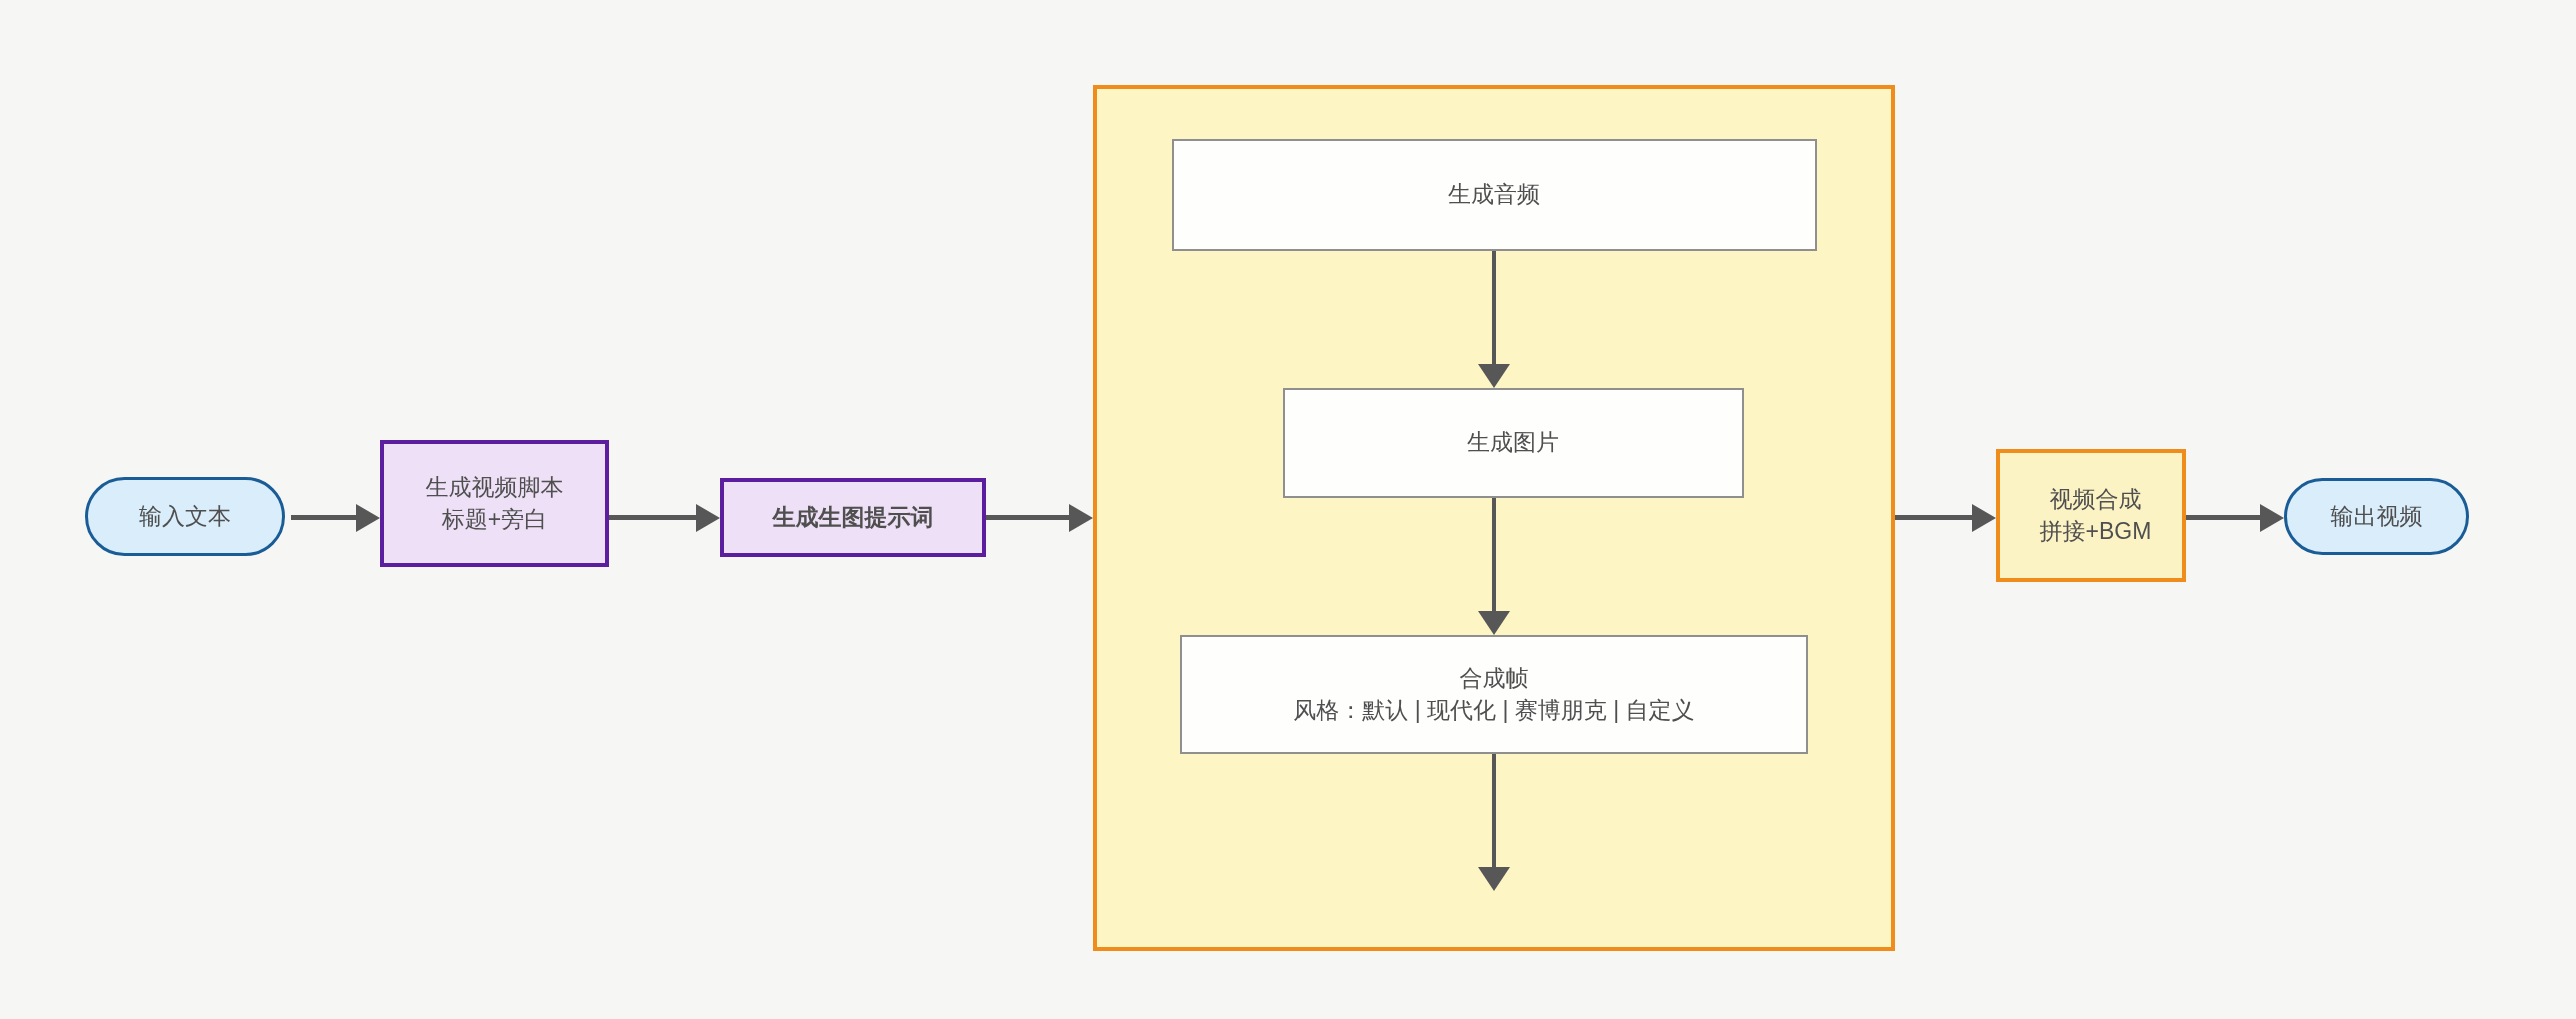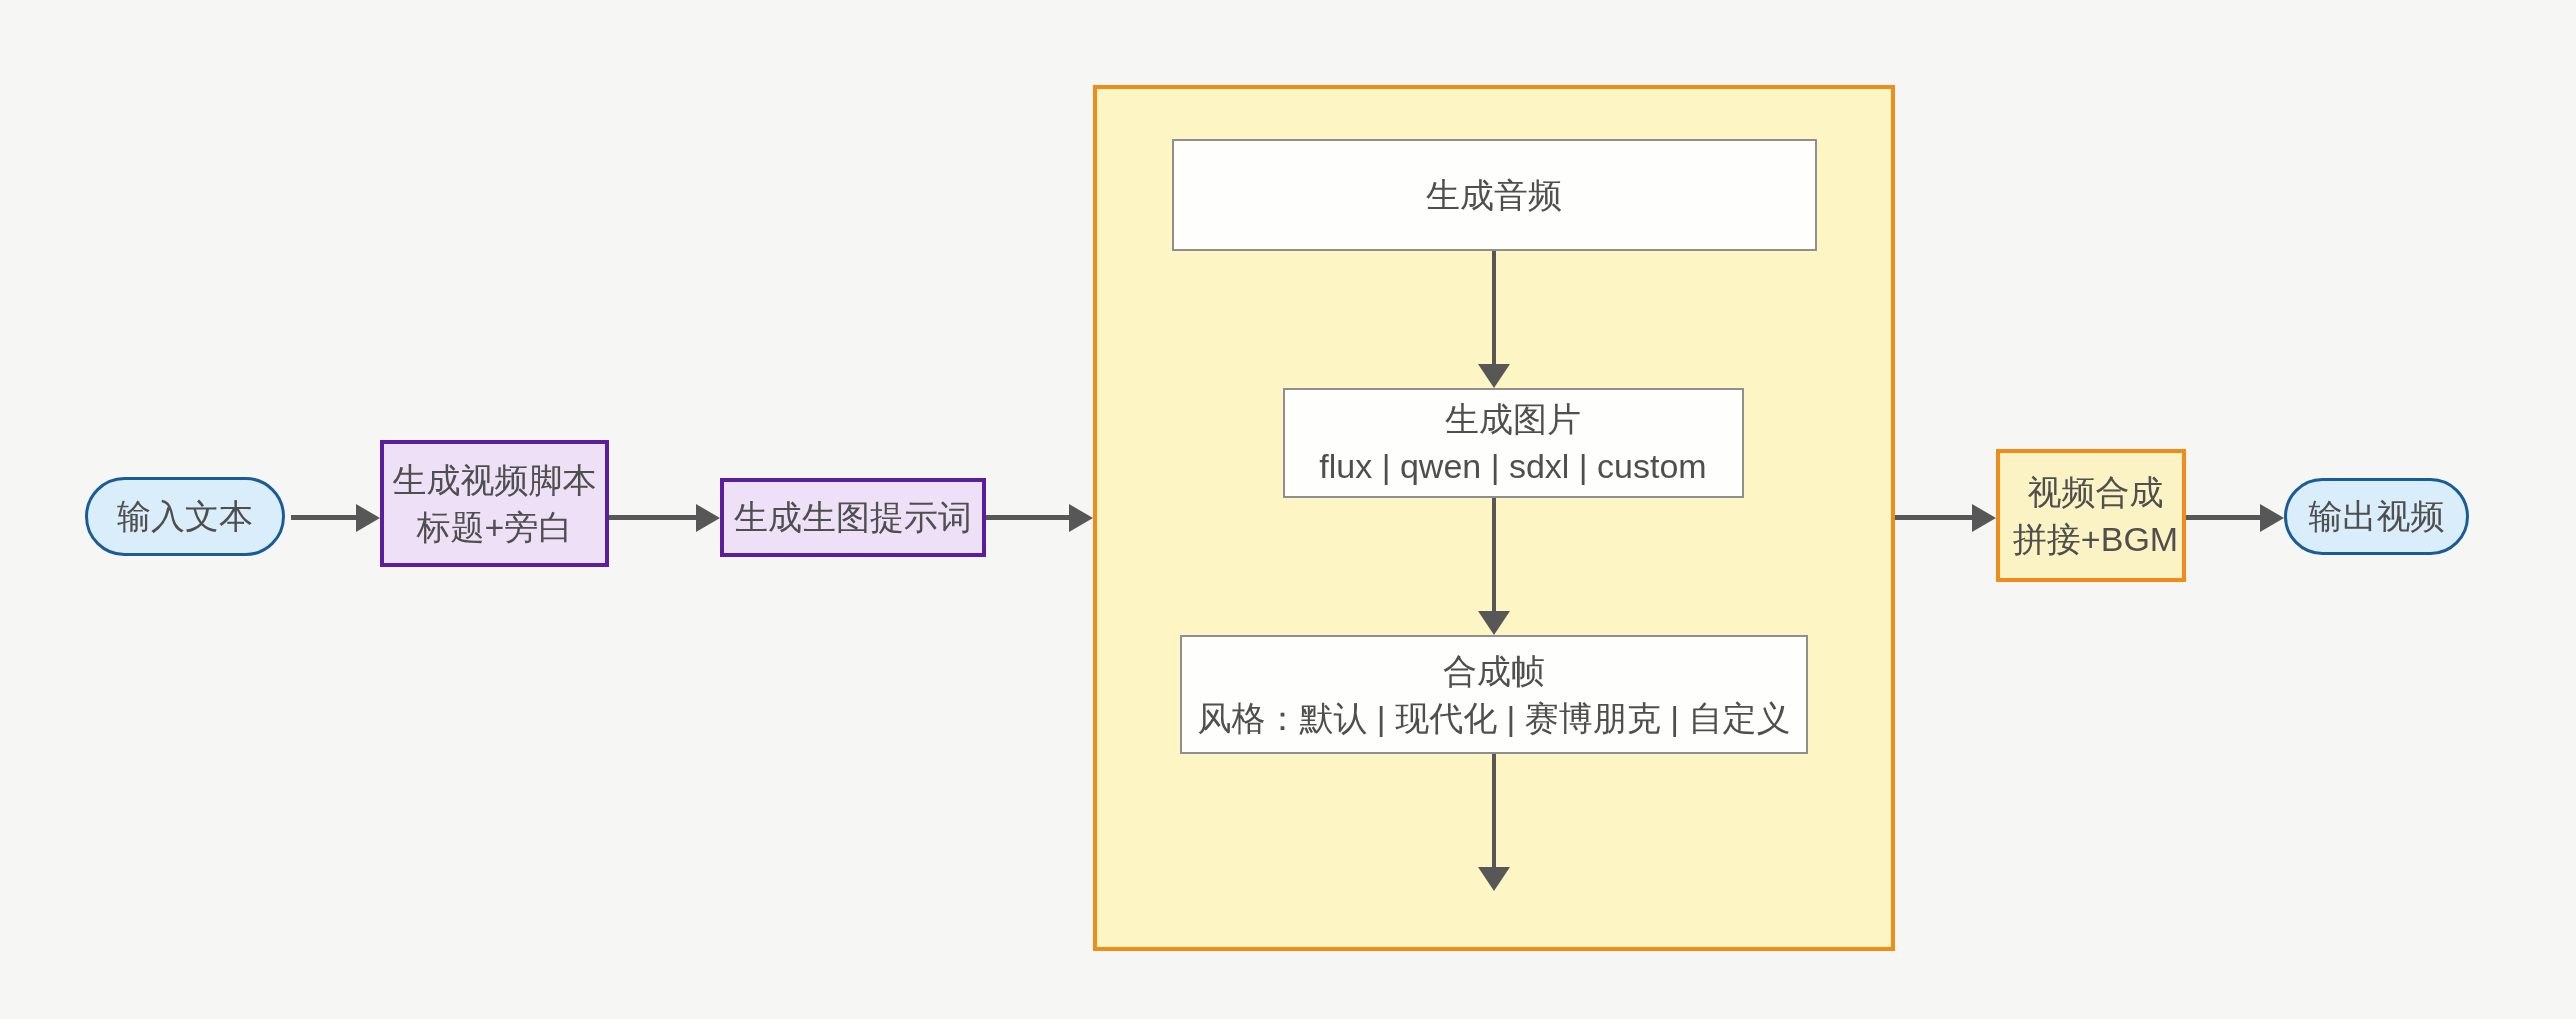--- a/index.html
+++ b/index.html
@@ -13,21 +13,21 @@
   html,body{margin:0;padding:0;}
   body{
     width:2576px;height:1020px;background:var(--background);
     font-family:"Liberation Sans", sans-serif; color:var(--text);
     overflow:hidden;
   }
   .canvas{position:relative;width:2576px;height:1020px;}
   .node{
     position:absolute;display:flex;flex-direction:column;
     align-items:center;justify-content:center;text-align:center;
-    font-size:34px;line-height:1.38;box-sizing:border-box;
+    font-size:23px;line-height:1.38;box-sizing:border-box;
   }
   .stadium{
     background:var(--stadium-fill);border:3.6px solid var(--stadium-border);
     border-radius:42px;
   }
   .purple{
     background:var(--purple-fill);border:4.5px solid var(--purple-border);
   }
   .compose{
     background:var(--compose-fill);border:4.5px solid var(--compose-border);padding-left:9px;
@@ -56,21 +56,21 @@
   .varrow .vhead{
     width:0;height:0;flex:0 0 auto;
     border-left:16.4px solid transparent;border-right:16.4px solid transparent;
     border-top:24.5px solid var(--arrow);
   }
   
   #n-input  {left:85px; top:477px; width:200px; height:79px;}
   #a1       {left:291px; top:503px; width:89px;}
   #n-script {left:380px; top:440px; width:229px; height:127px;}
   #a2       {left:609px; top:503px; width:111px;}
-  #n-prompt {left:720px; top:478px; width:266px; height:79px;}
+  #n-prompt {left:720px; top:478px; width:266px; height:79px;font-weight:bold;}
   #a3       {left:986px;top:503px; width:107px;}
   #sub      {left:1093px;top:85px;  width:802px; height:866px;}
   #a4       {left:1895px;top:503px; width:101px;}
   #n-compose{left:1996px;top:449px; width:190px; height:133px;}
   #a5       {left:2186px;top:503px; width:98px;}
   #n-output {left:2284px;top:478px; width:185px; height:77px;text-align:right;}
   #n-audio  {width:645px;height:112px;}
   #n-image  {width:461px;height:110px;margin-left:38px;}
   #n-frame  {width:628px;height:119px;}
   #n-render {width:171px;height:75px;}
@@ -114,21 +114,20 @@
       <div>生成音频</div>
     </div>
 
     <div class="varrow">
       <span class="vshaft"></span>
       <span class="vhead"></span>
     </div>
 
     <div class="node inner" id="n-image">
       <div>生成图片</div>
-      <div>flux | qwen | sdxl | custom</div>
     </div>
 
     <div class="varrow">
       <span class="vshaft"></span>
       <span class="vhead"></span>
     </div>
 
     <div class="node inner" id="n-frame">
       <div>合成帧</div>
       <div>风格：默认 | 现代化 | 赛博朋克 | 自定义</div>

